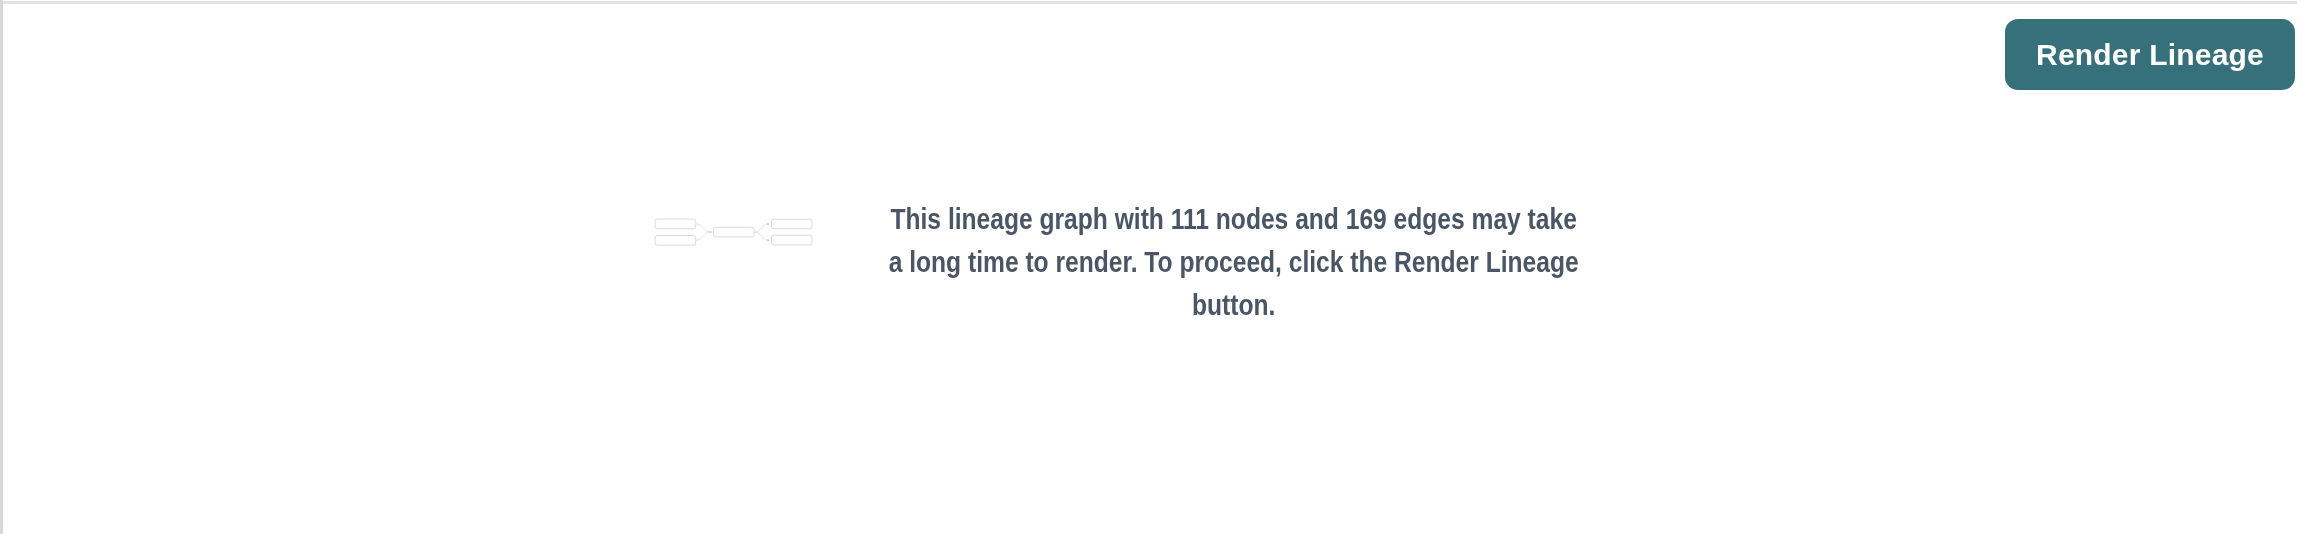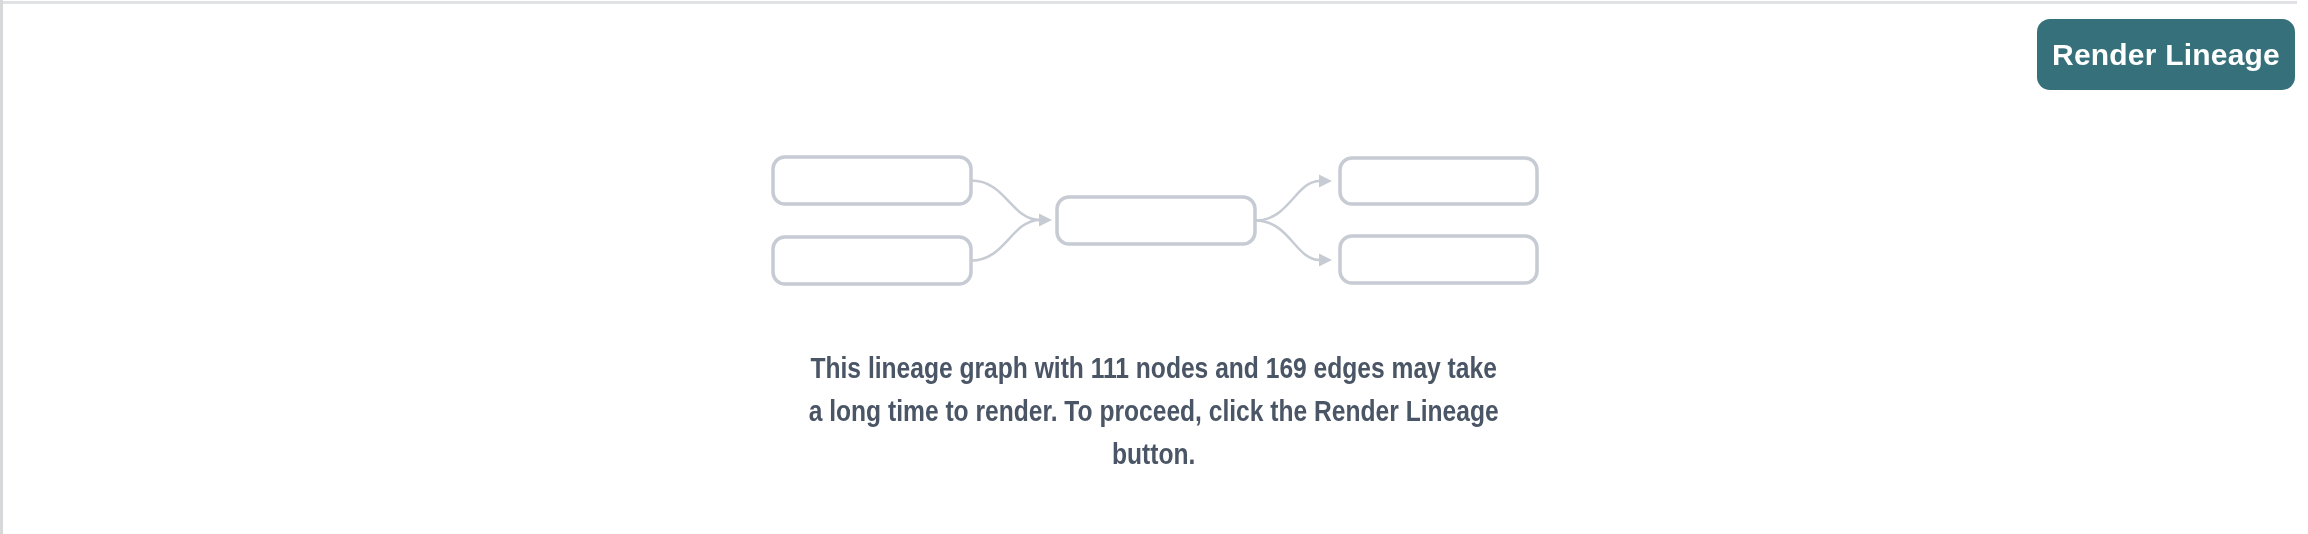--- a/index.html
+++ b/index.html
@@ -23,34 +23,34 @@
   .border-top {
     position: absolute; top: 1px; left: 0; width: 2297px; height: 3px;
     background: var(--panel-border-top);
   }
   .border-left {
     position: absolute; top: 0; left: 0; width: 3px; height: 534px;
     background: var(--panel-border-left);
   }
   .render-btn {
     position: absolute; top: 19px; right: 13px;
-    width: 258px; height: 71px;
+    width: 290px; height: 71px;
     background: var(--button-bg);
     color: var(--button-text);
     border: none; border-radius: 13px;
     font-family: "Liberation Sans", sans-serif;
     font-size: 30px; font-weight: 700;
     letter-spacing: 0.2px;
     display: flex; align-items: center; justify-content: center;
     cursor: pointer;
   }
   .empty-state {
-    position: absolute; top: 154px; left: 50%;
+    position: absolute; top: 137px; left: 50%;
     transform: translateX(-50%);
-    display: flex; flex-direction: column; align-items: center;
+    display: flex; align-items: center;
     width: 1000px;
     justify-content: space-between;
   }
   .dag-svg { display: block; }
   .message {
     margin-top: 60px;
     text-align: center;
     color: var(--message-text);
     font-size: 30px; font-weight: 700;
     line-height: 43px;

